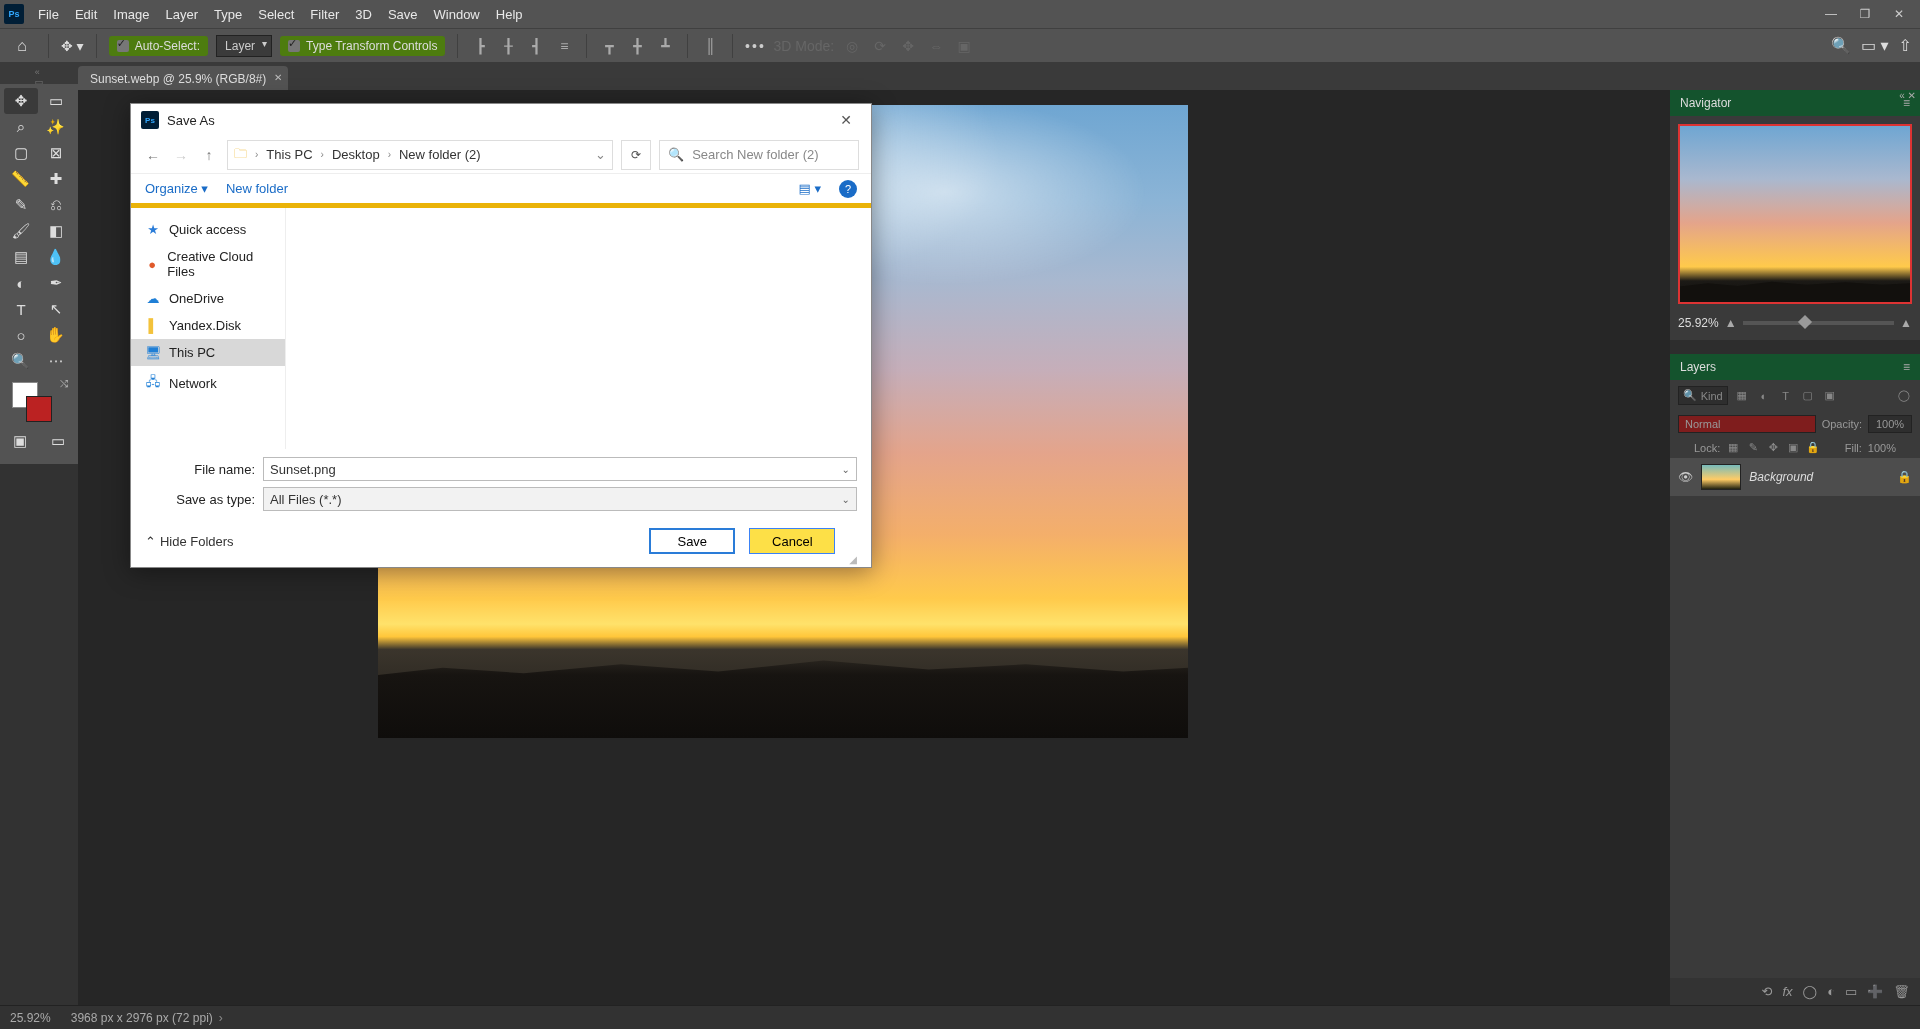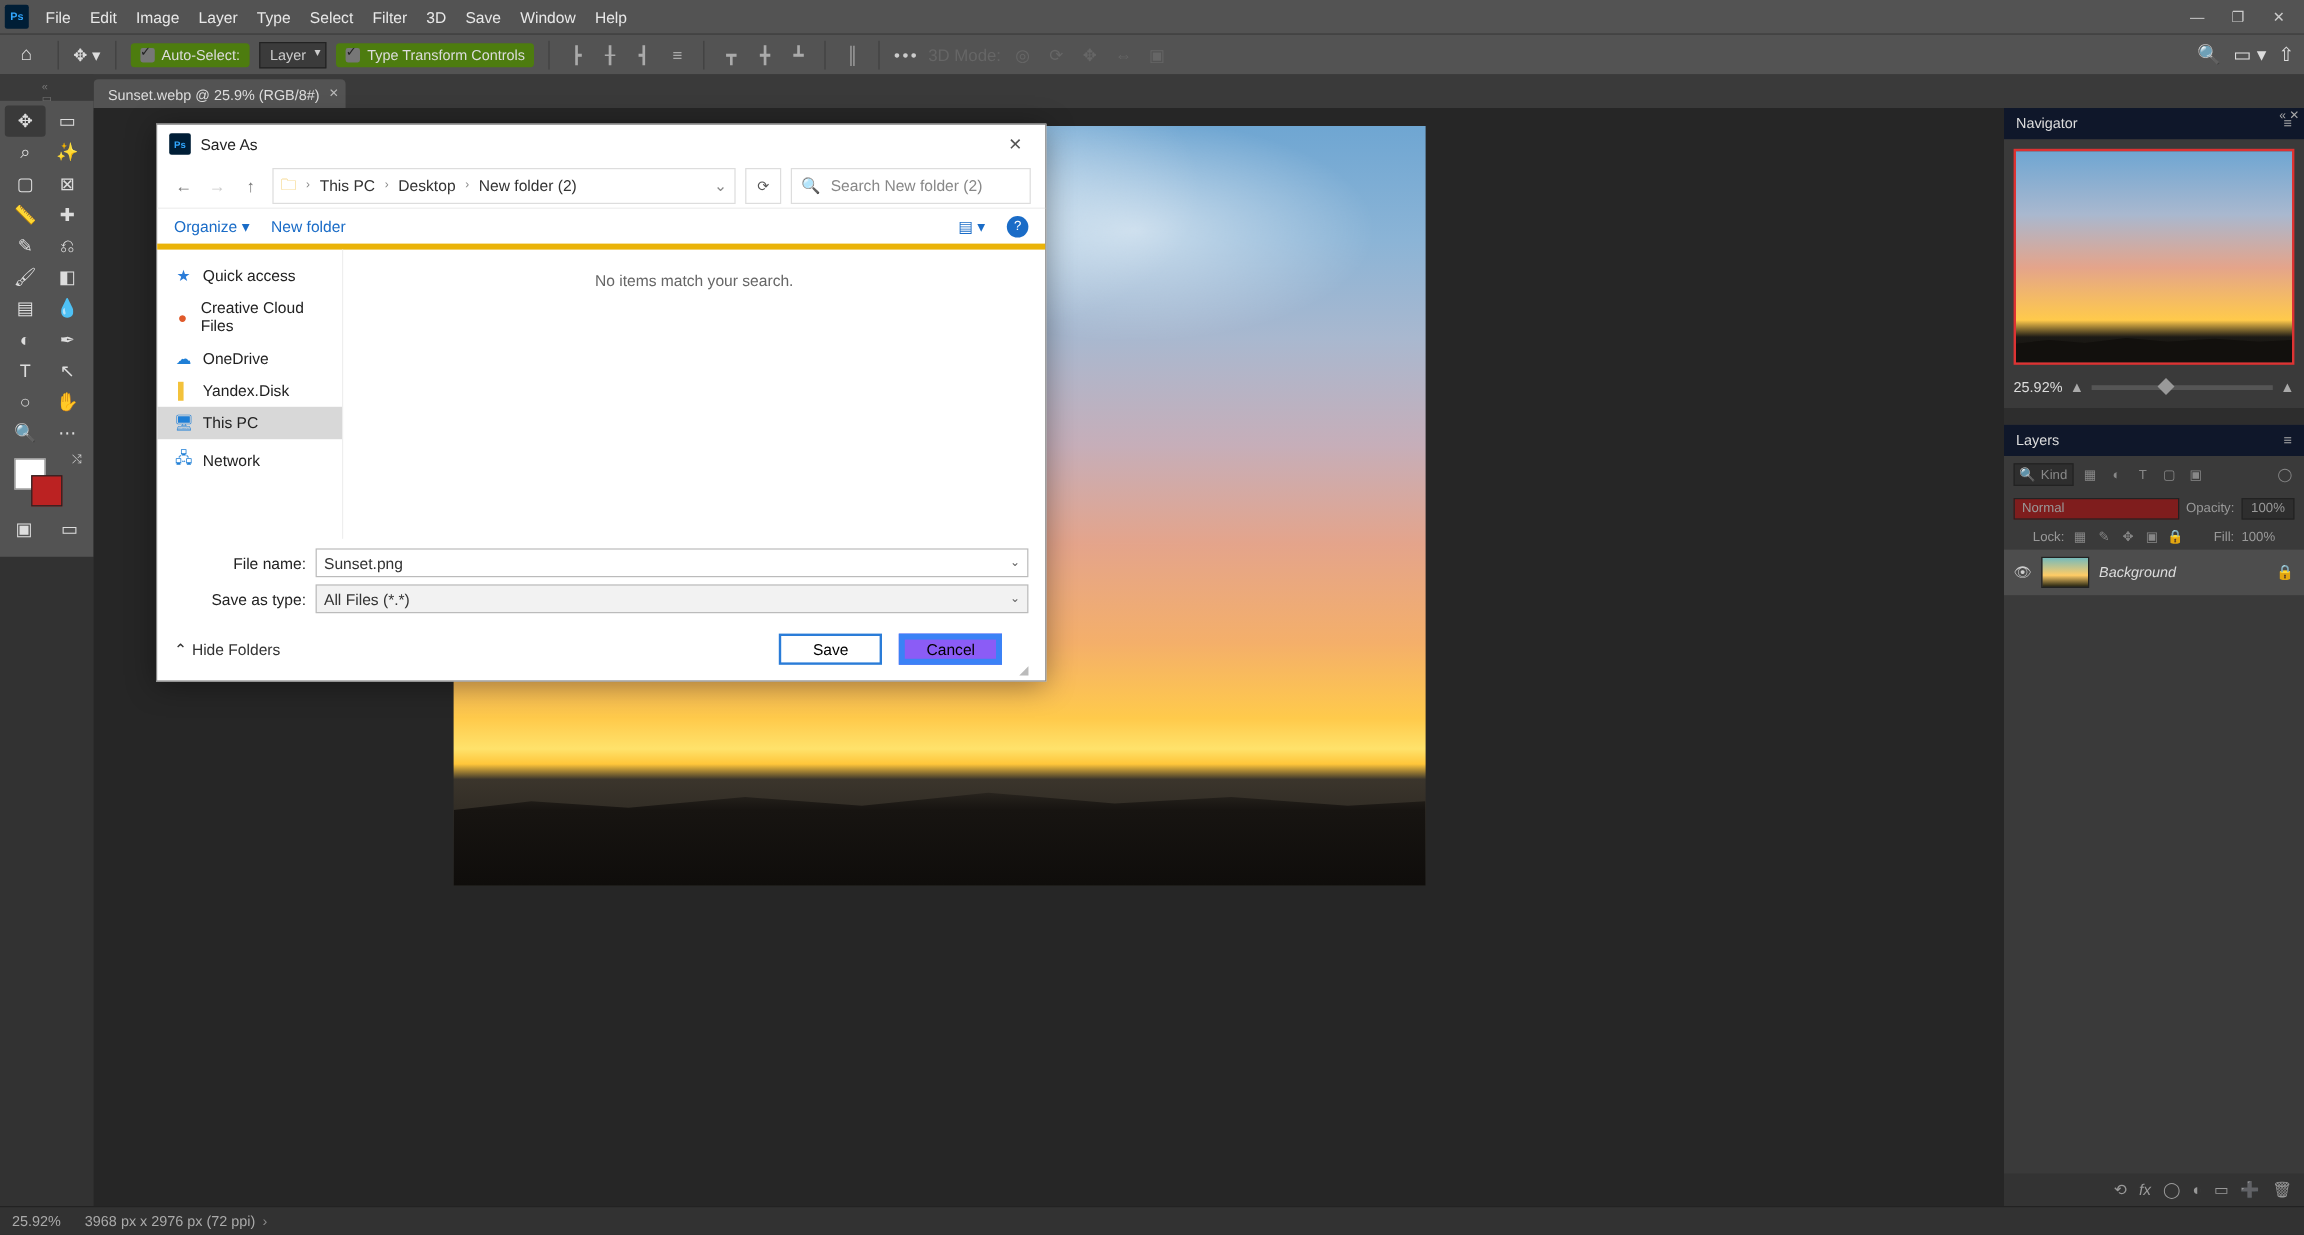--- a/index.html
+++ b/index.html
@@ -57,21 +57,21 @@
   background: linear-gradient(to bottom, rgba(40,30,20,0)0%, #171411 30%, #0f0d0b 100%);
   clip-path: polygon(0 30%, 8% 22%, 18% 28%, 30% 18%, 42% 26%, 55% 14%, 68% 24%, 80% 18%, 92% 26%, 100% 22%, 100% 100%, 0 100%);}
 .canvas .sunset .clouds{ position:absolute; left:0; right:0; top:0; height:55%;
   background:
    radial-gradient(ellipse at 70% 25%, rgba(255,255,255,.55)0%, rgba(255,255,255,0)25%),
    radial-gradient(ellipse at 30% 35%, rgba(255,255,255,.35)0%, rgba(255,255,255,0)30%),
    radial-gradient(ellipse at 55% 15%, rgba(255,255,255,.4)0%, rgba(255,255,255,0)28%);}
 
 
 .rightcol{ position:absolute; right:0; top:90px; width:250px; bottom:24px; background:#3a3a3a; display:flex; flex-direction:column;}
-.panel-hdr{ background:#0f172a; padding:6px 10px; font-size:12px; color:#ddd; display:flex; align-items:center;}
+.panel-hdr{ background:#14532d; padding:6px 10px; font-size:12px; color:#ddd; display:flex; align-items:center;}
 .panel-hdr .hamb{ margin-left:auto; color:#aaa;}
 .nav-panel{ background:#3a3a3a; padding:0 0 6px 0;}
 .nav-thumb{ margin:8px; border:2px solid #d33; height:180px;
   background: linear-gradient(to bottom,#6fa6d2 0%,#a9b8cf 30%,#e4a48b 55%,#ffca4b 80%,#1c1a16 88%,#0f0d0b 100%); position:relative;}
 .nav-thumb::after{content:''; position:absolute; left:0; right:0; bottom:0; height:26px;
   background:#12100d; clip-path:polygon(0 40%,12% 28%,25% 38%,40% 22%,55% 34%,72% 24%,88% 34%,100% 28%,100% 100%,0 100%);}
 .nav-zoom{ display:flex; align-items:center; gap:6px; padding:4px 8px; font-size:12px; color:#ddd;}
 .nav-zoom .slider{ flex:1; height:4px; background:#555; position:relative;}
 .nav-zoom .slider .knob{ position:absolute; left:38%; top:-4px; width:10px;height:10px;background:#999; transform:rotate(45deg);}
 .nav-zoom .mtn{ font-size:12px; color:#aaa;}
@@ -126,21 +126,21 @@
 .dlg-side .ic{ width:16px; text-align:center;}
 .dlg-main{ flex:1; display:flex; align-items:flex-start; justify-content:center; padding-top:18px; color:#666; font-size:13px;}
 .dlg-fields{ padding:8px 14px 4px 14px; display:grid; grid-template-columns:110px 1fr; gap:6px 8px; align-items:center; font-size:13px;}
 .dlg-fields label{ text-align:right;}
 .dlg-fields .combo{ height:24px; border:1px solid #bbb; background:#fff; padding:0 6px; display:flex; align-items:center; position:relative; color:#333;}
 .dlg-fields .combo .ar{ position:absolute; right:6px; font-size:10px; color:#666;}
 .dlg-fields .combo.grey{ background:#f2f2f2;}
 .dlg-footer{ height:52px; display:flex; align-items:center; padding:0 14px; gap:14px;}
 .dlg-footer .hide{ display:flex; align-items:center; gap:4px; color:#333; font-size:13px;}
 .dlg-footer .sp{flex:1;}
-.dlg-footer button{ width:86px; height:26px; font-size:13px; border:5px solid #3b82f6; background:#8b5cf6;}
+.dlg-footer button{ width:86px; height:26px; font-size:13px; border:1px solid #3b82f6; background:#fde047;}
 .dlg-footer button.primary{ border:2px solid #2a7cd8; background:#fff;}
 .dlg-footer .grip{ align-self:flex-end; color:#bbb; font-size:10px; margin-bottom:2px;}
 
 
 .panel-ctrl{ position:absolute; right:4px; top:90px; color:#aaa; font-size:10px; display:flex; gap:6px;}
 </style>
 </head>
 <body>
 
 <div class="menubar">
@@ -380,23 +380,20 @@
         </div>
       <div class="item sel">
           <span class="ic" style="color:#1f7fd6">🖥</span>
           <span>This PC</span>
         </div>
       <div class="item">
           <span class="ic" style="color:#1f7fd6">🖧</span>
           <span>Network</span>
         </div>
     </div>
-    <div class="dlg-main">
-      <span>No items match your search.</span>
-    </div>
   </div>
   <div class="dlg-fields">
     <label>File name:</label>
     <div class="combo">
       <span>Sunset.png</span>
         <span class="ar">⌄</span>
     </div>
     <label>Save as type:</label>
     <div class="combo grey">
       <span>All Files (*.*)</span>

